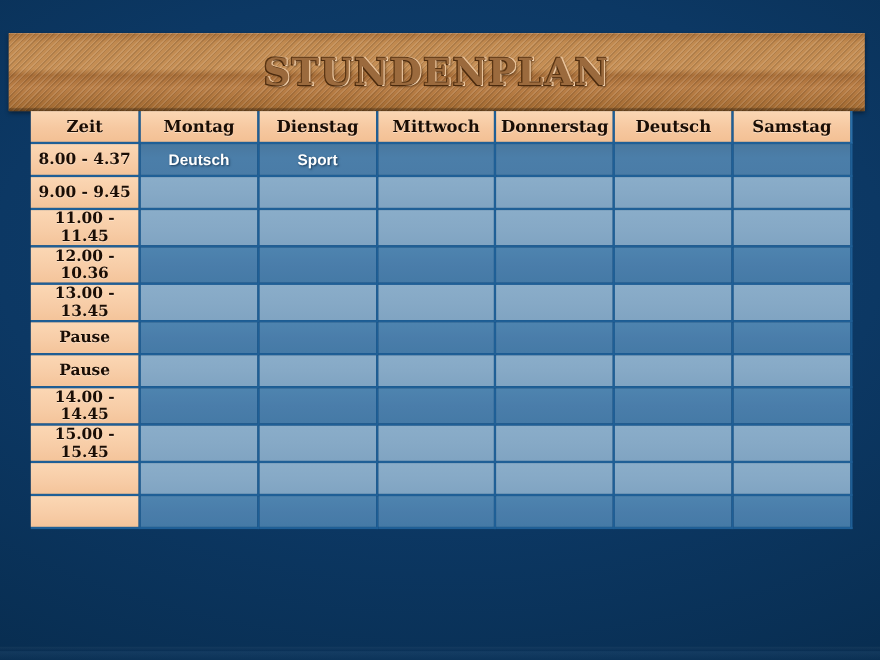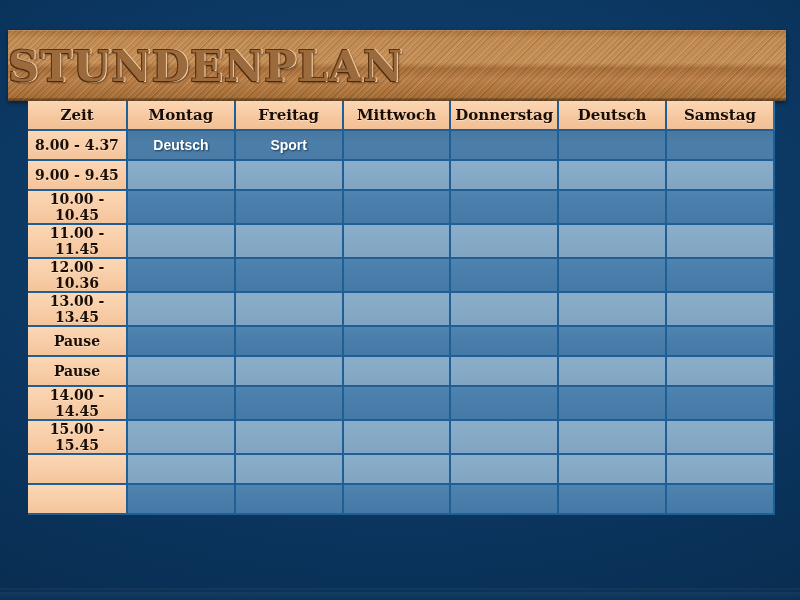--- a/index.html
+++ b/index.html
@@ -77,23 +77,24 @@
     height: 3px;
     background: linear-gradient(to bottom, rgba(0,0,0,0.18), rgba(0,0,0,0.40));
   }
 
   .banner-title {
     position: absolute;
     left: 0;
     right: 0;
     top: 50%;
     transform: translateY(-50%);
+    text-align: center;
     font-family: "DejaVu Serif", "Liberation Serif", serif;
     font-weight: bold;
-    font-size: 43px;
+    font-size: 34px;
     letter-spacing: 1px;
     color: #9b6a3d;
     text-shadow:
       -1px -1px 0 #5a3513,
        1px -1px 0 #e8c29a,
       -1px  1px 0 #4a2a0e,
        1px  1px 0 #f0d0ad,
        2px  2px 2px rgba(60,32,10,0.55);
     white-space: nowrap;
   }
@@ -193,21 +194,21 @@
           <col class="c-day">
           <col class="c-day">
         <col class="c-day">
           <col class="c-day">
           <col class="c-day">
       </colgroup>
       <thead data-interactable="false">
         <tr data-interactable="false">
           <th data-interactable="false">Zeit</th>
           <th data-interactable="false">Montag</th>
-          <th data-interactable="false">Freitag</th>
+          <th data-interactable="false">Dienstag</th>
           <th data-interactable="false">Mittwoch</th>
           <th data-interactable="false">Donnerstag</th>
           <th data-interactable="false">Deutsch</th>
           <th data-interactable="false">Samstag</th>
         </tr>
       </thead>
       <tbody id="timetable-body" data-interactable="false">
           <tr class="row-dark first-row" data-interactable="false">
             <td class="time-cell" data-interactable="true">8.00 - 4.37</td>
             <td class="subject-cell" data-interactable="true">Deutsch</td>
@@ -219,29 +220,20 @@
           </tr>
           <tr class="row-light" data-interactable="false">
             <td class="time-cell" data-interactable="true">9.00 - 9.45</td>
             <td class="subject-cell" data-interactable="true"></td>
             <td class="subject-cell" data-interactable="true"></td>
             <td class="subject-cell" data-interactable="true"></td>
             <td class="subject-cell" data-interactable="true"></td>
             <td class="subject-cell" data-interactable="true"></td>
             <td class="subject-cell" data-interactable="true"></td>
           </tr>
-          <tr class="row-dark" data-interactable="false">
-            <td class="time-cell" data-interactable="true">10.00 - 10.45</td>
-            <td class="subject-cell" data-interactable="true"></td>
-            <td class="subject-cell" data-interactable="true"></td>
-            <td class="subject-cell" data-interactable="true"></td>
-            <td class="subject-cell" data-interactable="true"></td>
-            <td class="subject-cell" data-interactable="true"></td>
-            <td class="subject-cell" data-interactable="true"></td>
-          </tr>
           <tr class="row-light" data-interactable="false">
             <td class="time-cell" data-interactable="true">11.00 - 11.45</td>
             <td class="subject-cell" data-interactable="true"></td>
             <td class="subject-cell" data-interactable="true"></td>
             <td class="subject-cell" data-interactable="true"></td>
             <td class="subject-cell" data-interactable="true"></td>
             <td class="subject-cell" data-interactable="true"></td>
             <td class="subject-cell" data-interactable="true"></td>
           </tr>
           <tr class="row-dark" data-interactable="false">

